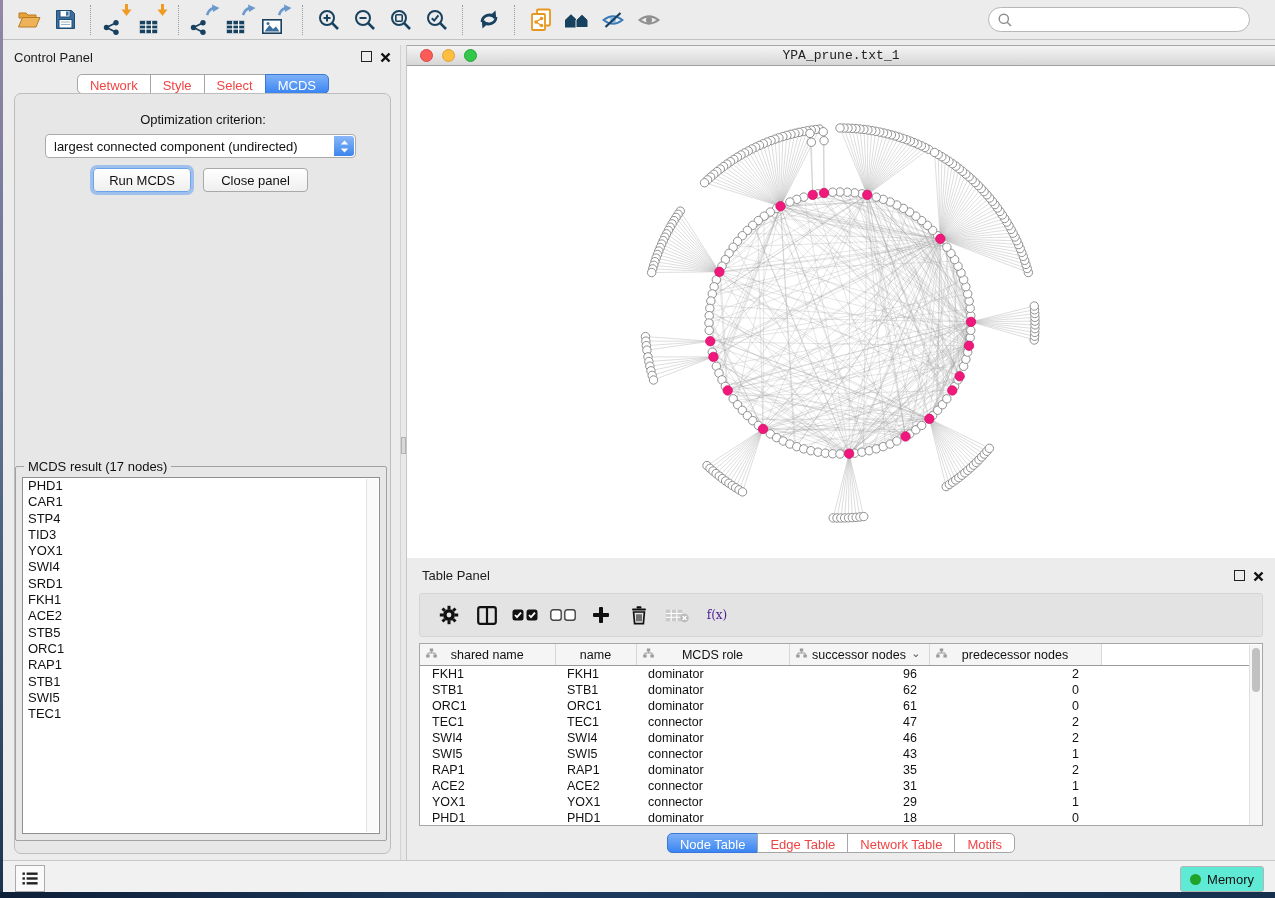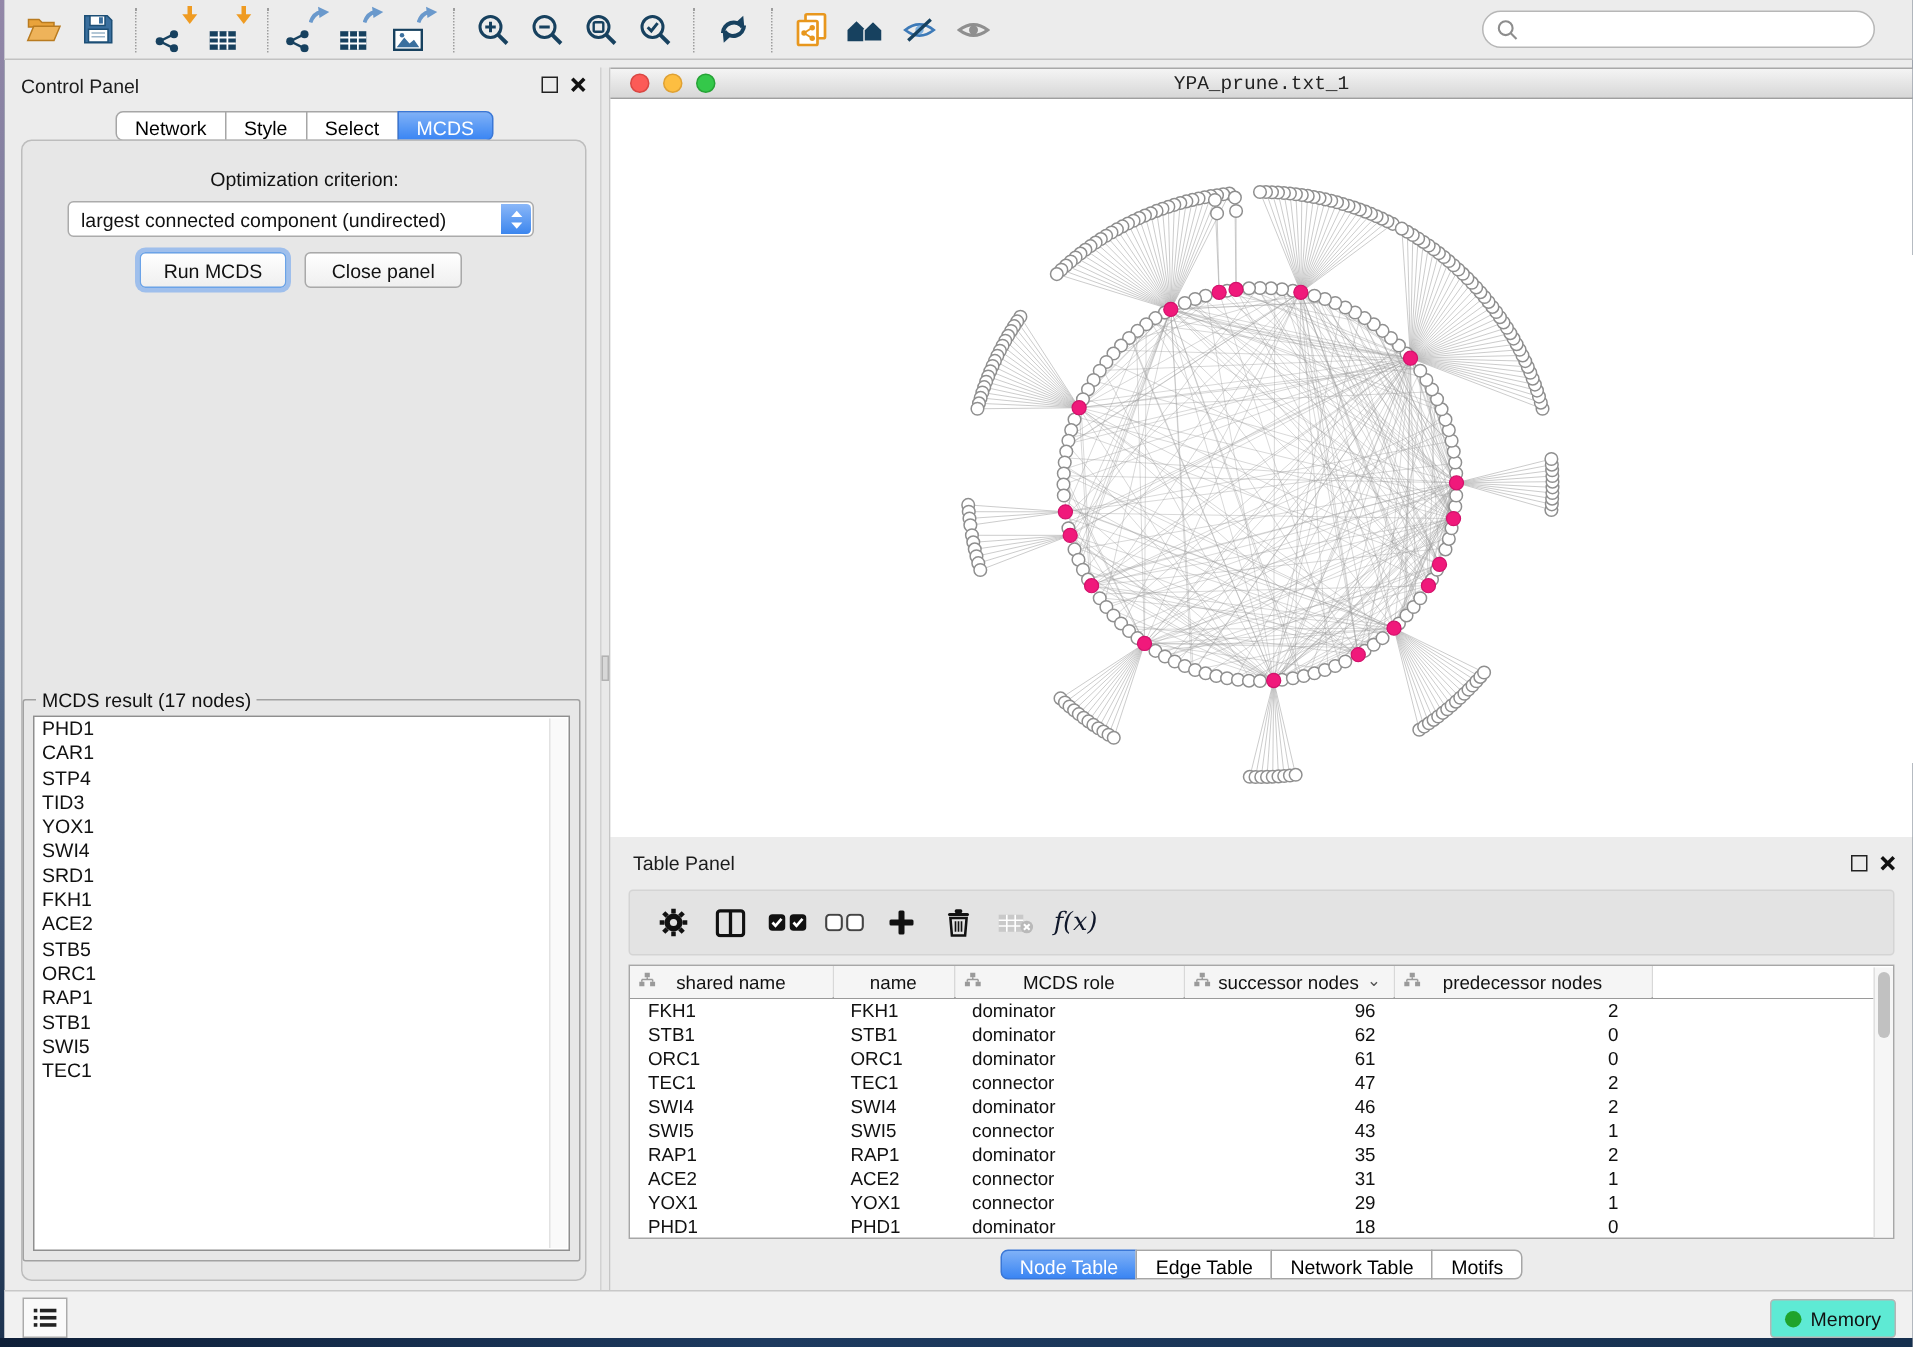--- a/index.html
+++ b/index.html
@@ -23,21 +23,21 @@
   #search-box{right:25px;top:7px;width:262px;height:25px;background:#fff;border:1px solid #b7b7b7;border-radius:13px;display:flex;align-items:center;padding-left:9px;box-sizing:border-box;}
   #search-box input{border:none;outline:none;background:transparent;font-size:13px;width:215px;margin-left:5px;font-family:"Liberation Sans",sans-serif;}
   .panel-title{font-size:13px;color:#1c1c1c;}
   #cp-title{left:14px;top:50px;}
   .float-btn{width:9px;height:9px;border:1.5px solid #222;background:transparent;}
   #cp-float{left:361px;top:51px;}
   #cp-close{left:380px;top:49px;}
   #tp-float{left:1234px;top:570px;}
   #tp-close{left:1253px;top:568px;}
   .seg{display:inline-flex;}
-  .seg .tab{font-size:13px;padding:2px 12px 0 12px;background:#fff;border:1px solid #a6a6a6;margin-left:-1px;color:#000000;height:20px;line-height:17px;box-sizing:border-box;cursor:default;}
+  .seg .tab{font-size:13px;padding:2px 12px 0 12px;background:#fff;border:1px solid #a6a6a6;margin-left:-1px;color:#ef4444;height:20px;line-height:17px;box-sizing:border-box;cursor:default;}
   .seg .tab:first-child{border-radius:5px 0 0 5px;margin-left:0;}
   .seg .tab:last-child{border-radius:0 5px 5px 0;}
   .seg .tab.active{background:linear-gradient(#7fb1f7,#3a85f3);color:#fff;border-color:#3a77d6;}
   #cp-tabs{left:3px;top:74px;width:400px;display:flex;justify-content:center;}
   #cp-body{left:14px;top:93px;width:375px;height:759px;background:#e7e7e7;border:1px solid #bdbdbd;border-radius:7px;}
   #opt-label{left:3px;top:112px;width:400px;text-align:center;font-size:13px;}
   .mac-select{left:45px;top:134px;width:311px;height:24px;background:#fff;border:1px solid #ababab;border-radius:4px;box-sizing:border-box;display:flex;align-items:center;}
   .mac-select .sel-text{font-size:13px;padding-left:8px;white-space:nowrap;}
   .sel-cap{position:absolute;right:1px;top:1px;width:20px;height:20px;border-radius:0 3px 3px 0;background:linear-gradient(#8ab7f8,#3c86ee);display:flex;align-items:center;justify-content:center;}
   .mac-btn{background:linear-gradient(#ffffff,#efefef);border:1px solid #a9a9a9;border-radius:4px;font-size:13px;display:flex;align-items:center;justify-content:center;box-sizing:border-box;color:#111;}
@@ -57,21 +57,21 @@
   .tl{width:13px;height:13px;border-radius:50%;margin-left:9px;box-sizing:border-box;z-index:2;}
   #tl-close{background:#fc5b57;border:1px solid #d94743;margin-left:13px;}
   #tl-min{background:#fdbe41;border:1px solid #dfa133;}
   #tl-zoom{background:#34c84a;border:1px solid #26a336;}
   #net-canvas{left:407px;top:66px;width:868px;height:492px;background:#fff;}
   
   #tp-area{left:407px;top:558px;width:868px;height:302px;background:#ececec;}
   #tp-title{left:422px;top:568px;}
   #tp-toolbar{left:419px;top:593px;width:844px;height:44px;background:#e3e3e3;border:1px solid #d4d4d4;border-radius:3px;box-sizing:border-box;display:flex;align-items:center;padding-left:10px;}
   .tpbtn{width:38px;height:36px;display:flex;align-items:center;justify-content:center;}
-  #fx-label{font-family:"DejaVu Serif",serif;font-style:italic;font-size:17px;color:#0f172a;margin-left:4px;}
+  #fx-label{font-family:"DejaVu Serif",serif;font-size:12px;color:#4c1d95;margin-left:4px;}
   #node-table-wrap{left:419px;top:643px;width:844px;height:183px;background:#fff;border:1px solid #a7a7a7;box-sizing:border-box;overflow:hidden;}
   #node-table{border-collapse:collapse;table-layout:fixed;width:100%;font-size:12.5px;}
   #node-table thead th{background:#f5f5f5;border-bottom:1px solid #9a9a9a;border-right:1px solid #d8d8d8;font-weight:normal;height:19px;position:relative;text-align:center;font-size:12.5px;overflow:hidden;white-space:nowrap;margin-top:16px;}
   #node-table thead th.filler{background:#fff;border-right:none;}
   #node-table tbody td{height:16px;padding:0 0 0 12px;white-space:nowrap;overflow:hidden;}
   #node-table td.num-s{text-align:right;padding:0 12px 0 0;}
   #node-table td.num-p{text-align:right;padding:0 22px 0 0;}
   .th-tree{position:absolute;left:6px;top:4px;}
   .th-sort{position:absolute;right:8px;top:3px;color:#555;font-size:11px;}
   #tbl-scroll{left:1249px;top:645px;width:12px;height:180px;background:#f6f6f6;border-left:1px solid #e0e0e0;}

